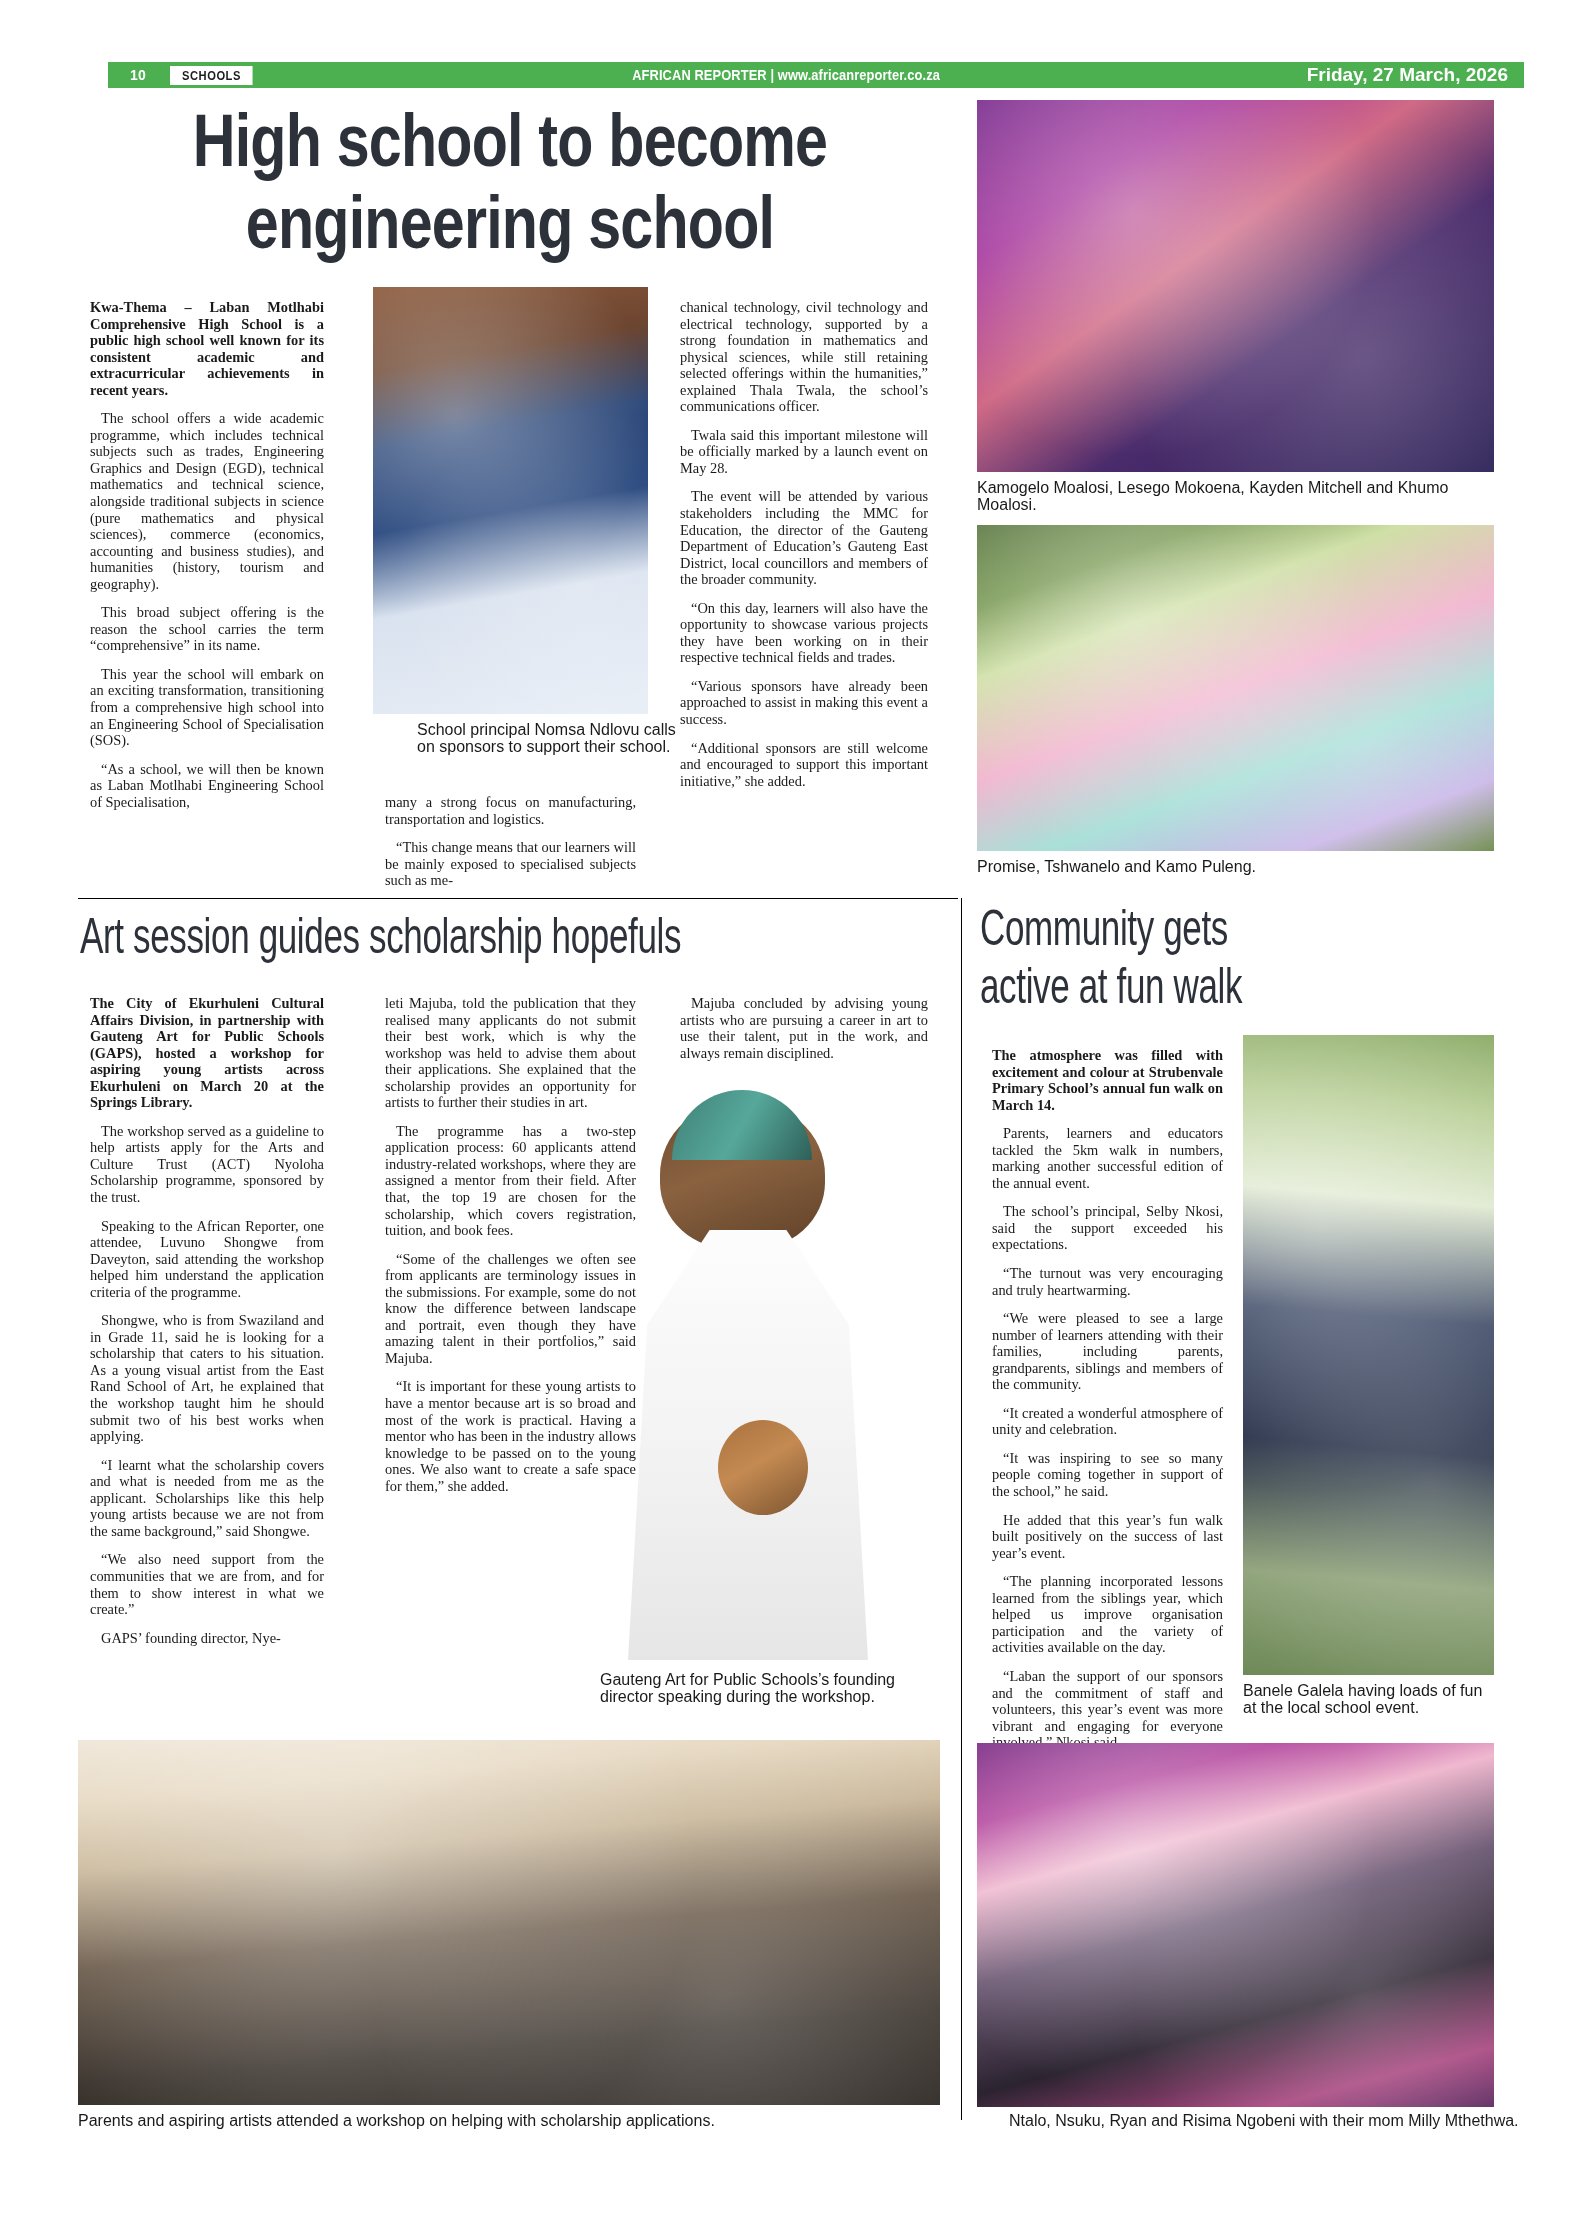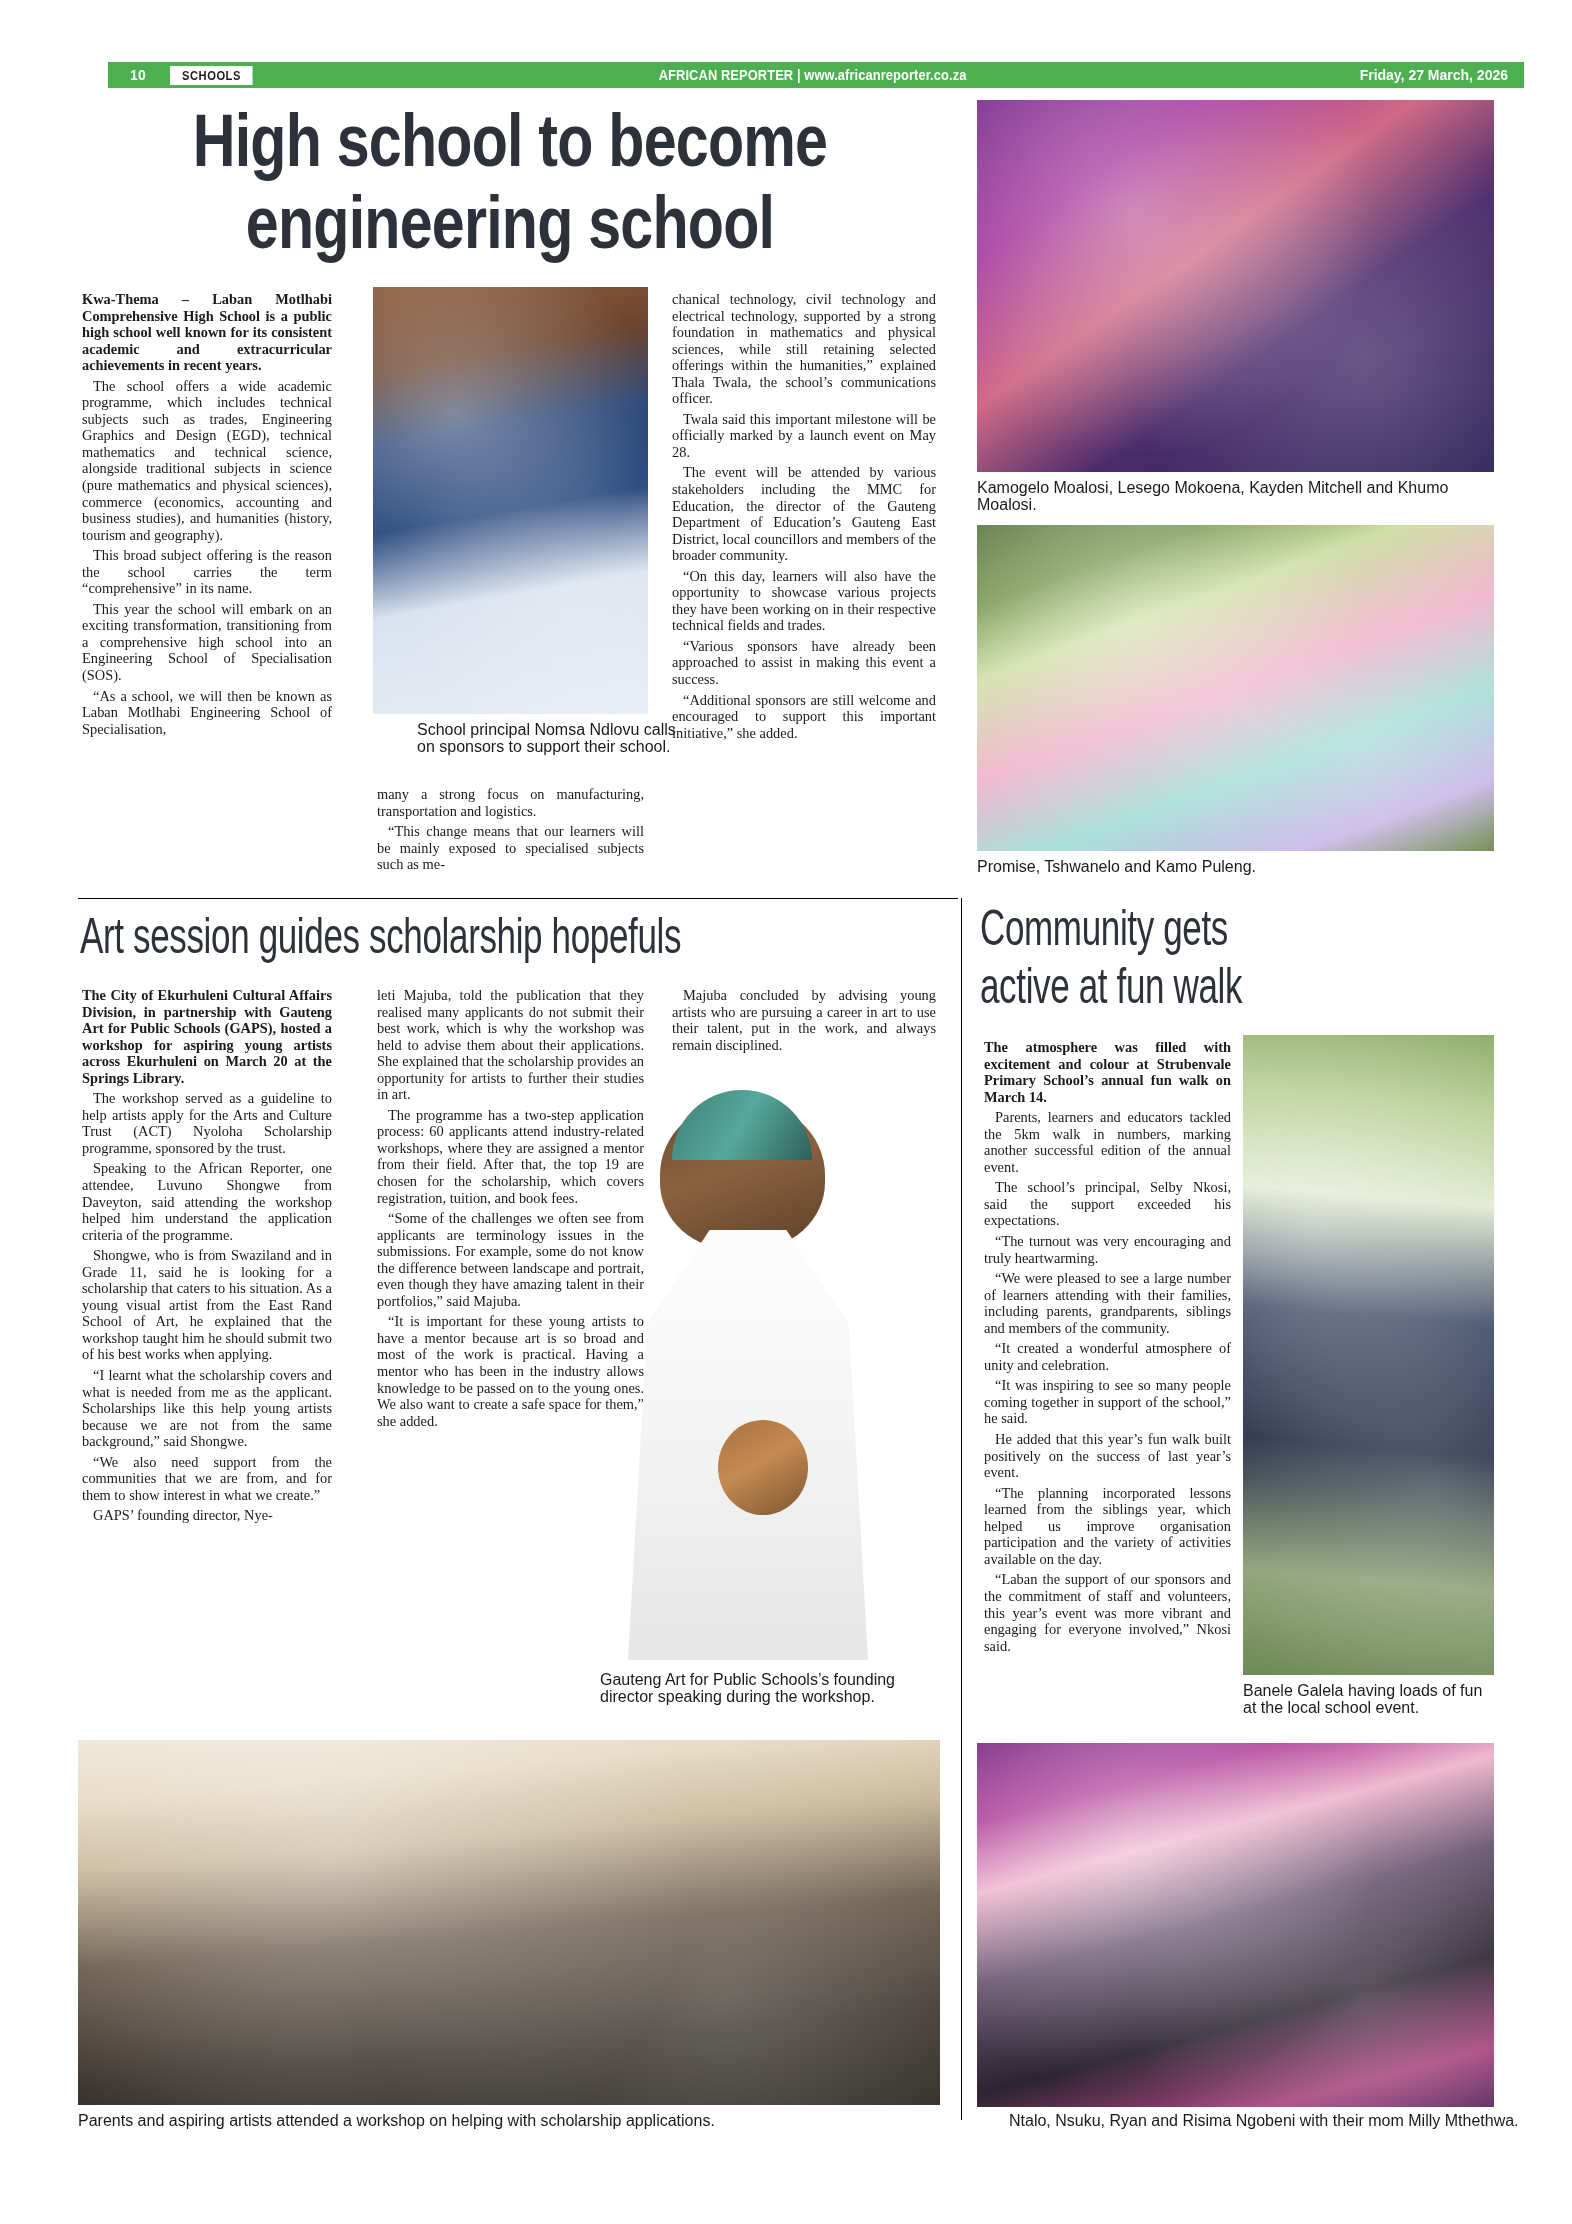--- a/index.html
+++ b/index.html
@@ -29,31 +29,31 @@
     transform: scaleX(.86); transform-origin: left center;
   }
   .mast-center {
     flex: 1; text-align: center; color: #ffffff;
     font-family: "Liberation Sans", sans-serif;
     font-size: 14px; font-weight: 700; letter-spacing: .1px;
     transform: scaleX(.92);
   }
   .mast-date {
     color: #ffffff; font-family: "Liberation Sans", sans-serif;
-    font-size: 14px; font-weight: 700; padding-right: 16px;
+    font-size: 19px; font-weight: 700; padding-right: 16px;
     white-space: nowrap;
   }
 
   
   .body-col {
     font-family: "Liberation Serif", serif;
     font-size: 14.4px; line-height: 16.55px;
     color: #1a1a1a; text-align: justify; hyphens: none;
   }
-  .body-col p { text-indent: 11px; margin: 4px; }
+  .body-col p { text-indent: 11px; margin: 12px; }
   .body-col p.lead { text-indent: 0; font-weight: 700; }
   .body-col p.noindent { text-indent: 0; }
 
   .caption {
     font-family: "Liberation Sans", sans-serif;
     font-size: 16px; line-height: 16.5px; color: #1a1a1a;
     text-align: left;
   }
 
   .photo { background:#cfcfcf; position: relative; overflow: hidden; }

